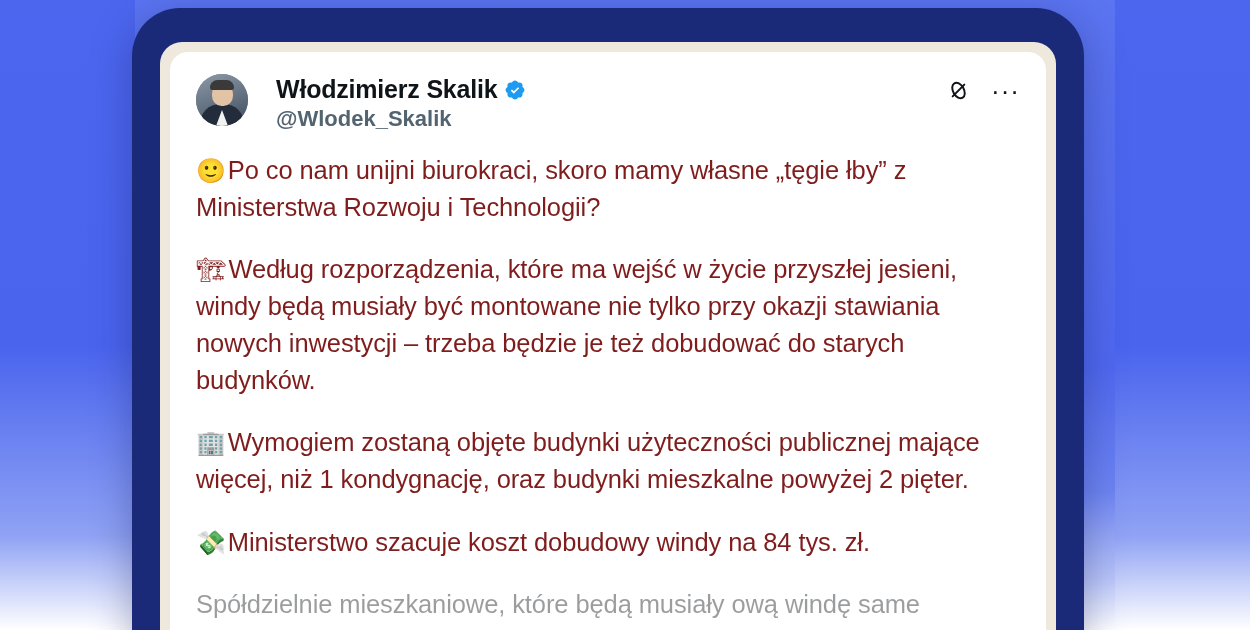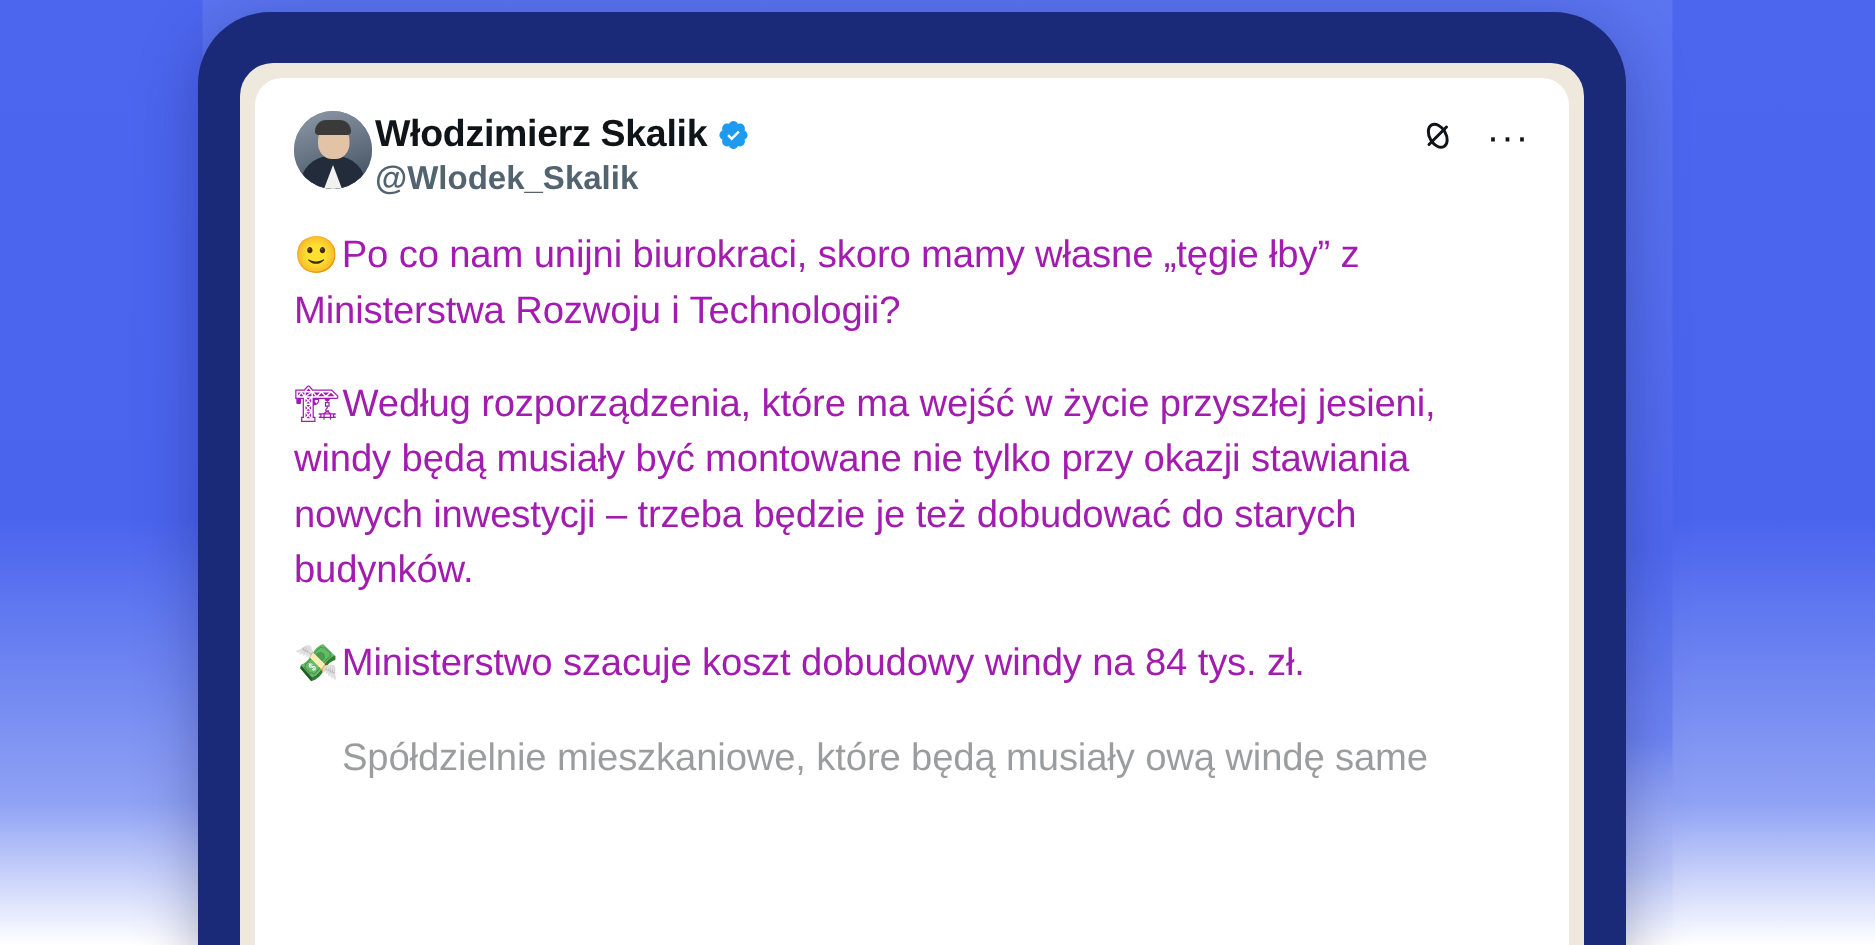--- a/index.html
+++ b/index.html
@@ -64,21 +64,21 @@
     background: #ffffff;
     border-radius: 18px 18px 0 0;
     padding: 22px 26px 0 26px;
     box-sizing: border-box;
     overflow: hidden;
   }
 
   .tweet-head {
     display: flex;
     align-items: flex-start;
-    gap: 2px;
+    gap: 28px;
   }
   .avatar {
     width: 52px;
     height: 52px;
     border-radius: 50%;
     flex: 0 0 auto;
     overflow: hidden;
     background: #6e7b8a;
     position: relative;
   }
@@ -164,26 +164,26 @@
 
   
   .tweet-body {
     margin-top: 20px;
     font-size: 25.5px;
     line-height: 1.44;
     color: #0f1419;
     letter-spacing: -0.1px;
   }
   .para { margin: 0 0 26px 0; }
-  .para:last-child { margin-bottom: 0; margin-left: 32px; }
+  .para:last-child { margin-bottom: 0; }
   .emo {
     font-size: 24px;
     margin-right: 2px;
   }
-  .fade-a { color: #a21caf; }
+  .fade-a { color: #7f1d1d; }
   .fade-b { color: rgba(15,20,25,0.42); }
 </style>
 </head>
 <body>
 
 <div class="stage">
   <div class="bg-left"></div>
   <div class="bg-right"></div>
 
   <div class="device">
@@ -228,20 +228,23 @@
         </div>
 
         <div class="tweet-body">
           <p class="para fade-a">
             <span class="emo">🙂</span><span>Po co nam unijni biurokraci, skoro mamy własne „tęgie łby” z Ministerstwa Rozwoju i Technologii?</span>
           </p>
           <p class="para fade-a">
             <span class="emo">🏗</span><span>Według rozporządzenia, które ma wejść w życie przyszłej jesieni, windy będą musiały być montowane nie tylko przy okazji stawiania nowych inwestycji – trzeba będzie je też dobudować do starych budynków.</span>
           </p>
           <p class="para fade-a">
+            <span class="emo">🏢</span><span>Wymogiem zostaną objęte budynki użyteczności publicznej mające więcej, niż 1 kondygnację, oraz budynki mieszkalne powyżej 2 pięter.</span>
+          </p>
+          <p class="para fade-a">
             <span class="emo">💸</span><span>Ministerstwo szacuje koszt dobudowy windy na 84 tys. zł.</span>
           </p>
           <p class="para fade-b">Spółdzielnie mieszkaniowe, które będą musiały ową windę same</p>
 
         </div>
 
       </div>
     </div>
   </div>
 </div>

